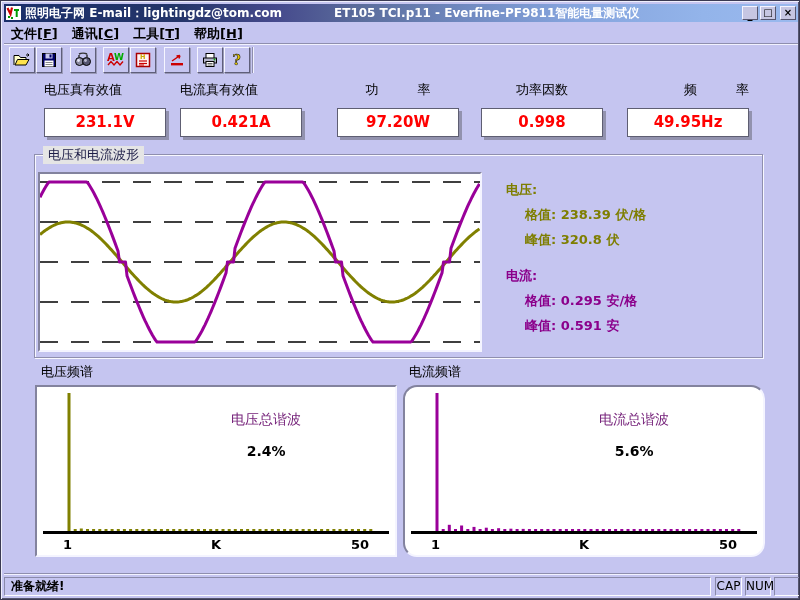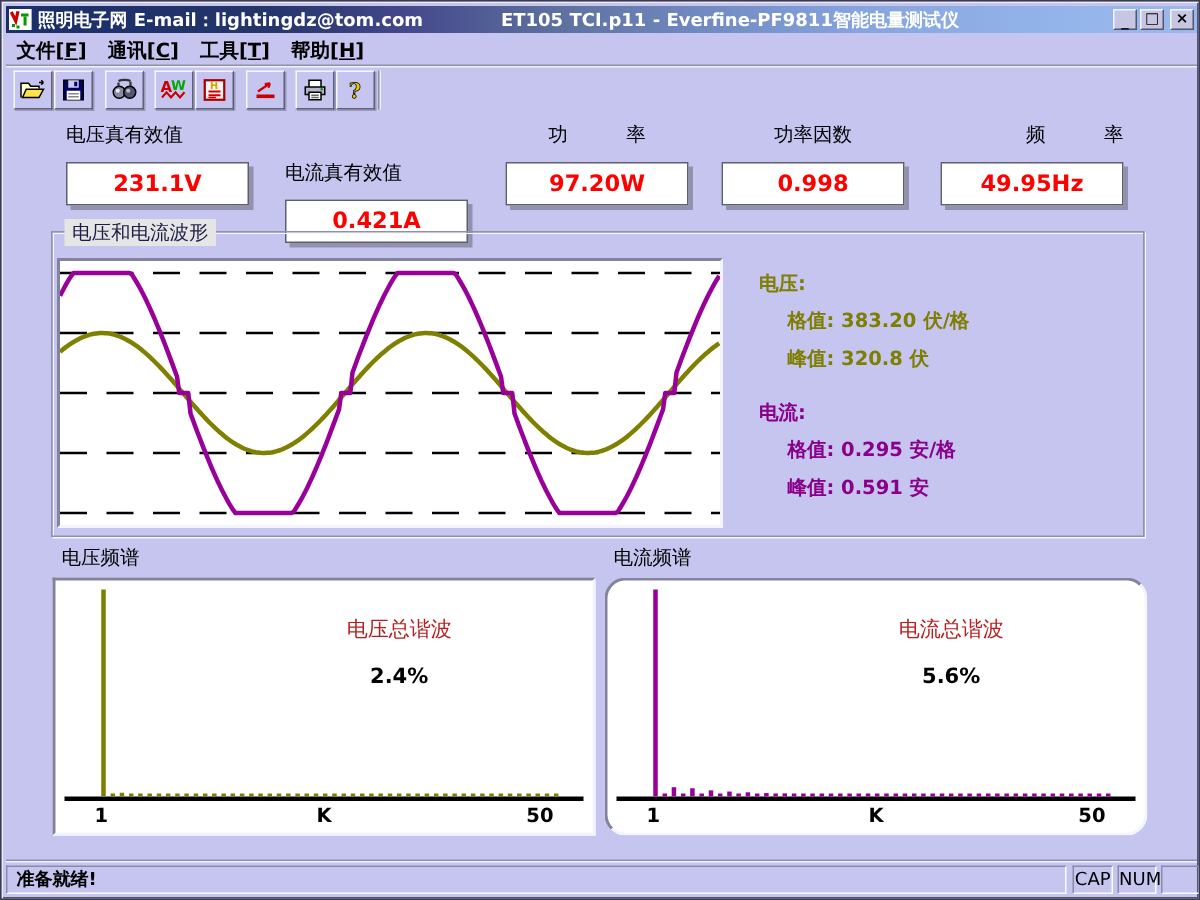--- a/index.html
+++ b/index.html
@@ -40,21 +40,21 @@
     border:1px solid #8f8fae;box-shadow:1px 1px 0 #f8f8ff,inset 1px 1px 0 #f8f8ff;}
   .group-title{position:absolute;top:-9px;left:8px;background:#e5e5e5;padding:0 5px;font-size:13px;color:#1c1c46;}
   .plot{position:absolute;background:#fff;border:2px solid;border-color:#83839e #f4f4ff #f4f4ff #83839e;}
   .wave-plot{left:37px;top:171px;width:444px;height:180px;}
   .wave-info{position:absolute;left:505px;top:176px;font-size:13px;font-weight:bold;line-height:25px;}
   .wave-info .grp2{margin-top:11px;}
   .wave-info .iline{padding-left:19px;}
   
   .spec-label{position:absolute;top:362px;font-size:13px;color:#000;}
   .spectrum{top:384px;width:362px;height:172px;}
-  .spec-title{position:absolute;left:28%;width:72%;top:24px;text-align:center;font-size:14px;color:#b91c1c;}
+  .spec-title{position:absolute;left:28%;width:72%;top:24px;text-align:center;font-size:14px;color:#701a75;}
   .spec-thd{position:absolute;left:28%;width:72%;top:56px;text-align:center;font-size:14px;font-weight:bold;color:#000;}
   .spec-tick{position:absolute;bottom:3px;font-size:13px;font-weight:bold;color:#000;}
   .tick-1{left:26px;} .tick-k{left:50%;transform:translateX(-50%);} .tick-50{right:26px;}
   
   .statusbar{position:absolute;left:3px;top:574px;width:794px;height:35px;}
   .sb-panel{position:absolute;top:2px;height:19px;border:1px solid;border-color:#8a8aaa #fcfcff #fcfcff #8a8aaa;
     font-size:12px;color:#000;line-height:17px;}
   .sb-main{left:0;width:707px;padding-left:6px;font-weight:bold;}
   .sb-cap{left:711px;width:27px;text-align:center;}
   .sb-num{left:741px;width:26px;text-align:center;}
@@ -158,21 +158,21 @@
         <text x="2.5" y="13" font-size="14" font-weight="bold" fill="#e6c800" stroke="#000" stroke-width="0.5" font-family="DejaVu Serif">?</text>
       </svg>
     </div>
     <div class="tb-sep"></div>
   </div>
 
   <div class="meas-col" style="left:43px;">
     <div class="meas-label">电压真有效值</div>
     <div class="meas-box"><span class="mval" style="color: rgb(255, 0, 0);">231.1V</span></div>
   </div>
-  <div class="meas-col" style="left:189px;margin-top:25px;">
+  <div class="meas-col" style="left:179px;">
     <div class="meas-label">电流真有效值</div>
     <div class="meas-box"><span class="mval" style="color: rgb(255, 0, 0);">0.421A</span></div>
   </div>
   <div class="meas-col" style="left:336px;">
     <div class="meas-label" style="text-align:center;">功　　　率</div>
     <div class="meas-box"><span class="mval" style="color: rgb(255, 0, 0);">97.20W</span></div>
   </div>
   <div class="meas-col" style="left:480px;">
     <div class="meas-label" style="text-align:center;">功率因数</div>
     <div class="meas-box"><span class="mval" style="color: rgb(255, 0, 0);">0.998</span></div>
@@ -193,21 +193,21 @@
         <line x1="0" y1="128" x2="440" y2="128" stroke="#000" stroke-width="1.6" stroke-dasharray="18 13"></line>
         <line x1="0" y1="168" x2="440" y2="168" stroke="#000" stroke-width="1.6" stroke-dasharray="18 13"></line>
         <polyline points="0.0,60.6 1.5,59.3 3.0,58.1 4.5,57.0 6.0,55.9 7.5,54.9 9.0,54.0 10.5,53.1 12.0,52.3 13.5,51.5 15.0,50.8 16.5,50.2 18.0,49.7 19.5,49.2 21.0,48.8 22.5,48.5 24.0,48.3 25.5,48.1 27.0,48.0 28.5,48.0 30.0,48.1 31.5,48.2 33.0,48.4 34.5,48.7 36.0,49.1 37.5,49.5 39.0,50.0 40.5,50.6 42.0,51.3 43.5,52.0 45.0,52.8 46.5,53.7 48.0,54.6 49.5,55.6 51.0,56.6 52.5,57.7 54.0,58.9 55.5,60.1 57.0,61.4 58.5,62.7 60.0,64.1 61.5,65.5 63.0,67.0 64.5,68.5 66.0,70.0 67.5,71.6 69.0,73.2 70.5,74.9 72.0,76.5 73.5,78.2 75.0,79.9 76.5,81.6 78.0,83.4 79.5,85.1 81.0,86.8 82.5,88.6 84.0,90.3 85.5,92.1 87.0,93.8 88.5,95.5 90.0,97.2 91.5,98.9 93.0,100.6 94.5,102.2 96.0,103.8 97.5,105.4 99.0,107.0 100.5,108.5 102.0,110.0 103.5,111.4 105.0,112.8 106.5,114.2 108.0,115.4 109.5,116.7 111.0,117.9 112.5,119.0 114.0,120.1 115.5,121.1 117.0,122.0 118.5,122.9 120.0,123.7 121.5,124.5 123.0,125.2 124.5,125.8 126.0,126.3 127.5,126.8 129.0,127.2 130.5,127.5 132.0,127.7 133.5,127.9 135.0,128.0 136.5,128.0 138.0,127.9 139.5,127.8 141.0,127.6 142.5,127.3 144.0,126.9 145.5,126.5 147.0,126.0 148.5,125.4 150.0,124.7 151.5,124.0 153.0,123.2 154.5,122.3 156.0,121.4 157.5,120.4 159.0,119.4 160.5,118.3 162.0,117.1 163.5,115.9 165.0,114.6 166.5,113.3 168.0,111.9 169.5,110.5 171.0,109.0 172.5,107.5 174.0,106.0 175.5,104.4 177.0,102.8 178.5,101.1 180.0,99.5 181.5,97.8 183.0,96.1 184.5,94.4 186.0,92.6 187.5,90.9 189.0,89.2 190.5,87.4 192.0,85.7 193.5,83.9 195.0,82.2 196.5,80.5 198.0,78.8 199.5,77.1 201.0,75.4 202.5,73.8 204.0,72.2 205.5,70.6 207.0,69.0 208.5,67.5 210.0,66.0 211.5,64.6 213.0,63.2 214.5,61.8 216.0,60.6 217.5,59.3 219.0,58.1 220.5,57.0 222.0,55.9 223.5,54.9 225.0,54.0 226.5,53.1 228.0,52.3 229.5,51.5 231.0,50.8 232.5,50.2 234.0,49.7 235.5,49.2 237.0,48.8 238.5,48.5 240.0,48.3 241.5,48.1 243.0,48.0 244.5,48.0 246.0,48.1 247.5,48.2 249.0,48.4 250.5,48.7 252.0,49.1 253.5,49.5 255.0,50.0 256.5,50.6 258.0,51.3 259.5,52.0 261.0,52.8 262.5,53.7 264.0,54.6 265.5,55.6 267.0,56.6 268.5,57.7 270.0,58.9 271.5,60.1 273.0,61.4 274.5,62.7 276.0,64.1 277.5,65.5 279.0,67.0 280.5,68.5 282.0,70.0 283.5,71.6 285.0,73.2 286.5,74.9 288.0,76.5 289.5,78.2 291.0,79.9 292.5,81.6 294.0,83.4 295.5,85.1 297.0,86.8 298.5,88.6 300.0,90.3 301.5,92.1 303.0,93.8 304.5,95.5 306.0,97.2 307.5,98.9 309.0,100.6 310.5,102.2 312.0,103.8 313.5,105.4 315.0,107.0 316.5,108.5 318.0,110.0 319.5,111.4 321.0,112.8 322.5,114.2 324.0,115.4 325.5,116.7 327.0,117.9 328.5,119.0 330.0,120.1 331.5,121.1 333.0,122.0 334.5,122.9 336.0,123.7 337.5,124.5 339.0,125.2 340.5,125.8 342.0,126.3 343.5,126.8 345.0,127.2 346.5,127.5 348.0,127.7 349.5,127.9 351.0,128.0 352.5,128.0 354.0,127.9 355.5,127.8 357.0,127.6 358.5,127.3 360.0,126.9 361.5,126.5 363.0,126.0 364.5,125.4 366.0,124.7 367.5,124.0 369.0,123.2 370.5,122.3 372.0,121.4 373.5,120.4 375.0,119.4 376.5,118.3 378.0,117.1 379.5,115.9 381.0,114.6 382.5,113.3 384.0,111.9 385.5,110.5 387.0,109.0 388.5,107.5 390.0,106.0 391.5,104.4 393.0,102.8 394.5,101.1 396.0,99.5 397.5,97.8 399.0,96.1 400.5,94.4 402.0,92.6 403.5,90.9 405.0,89.2 406.5,87.4 408.0,85.7 409.5,83.9 411.0,82.2 412.5,80.5 414.0,78.8 415.5,77.1 417.0,75.4 418.5,73.8 420.0,72.2 421.5,70.6 423.0,69.0 424.5,67.5 426.0,66.0 427.5,64.6 429.0,63.2 430.5,61.8 432.0,60.6 433.5,59.3 435.0,58.1 436.5,57.0 438.0,55.9 439.5,54.9" fill="none" stroke="#808000" stroke-width="3"></polyline>
         <polyline points="0.0,23.2 1.5,20.3 3.0,17.5 4.5,14.8 6.0,12.3 7.5,9.9 9.0,8.0 10.5,8.0 12.0,8.0 13.5,8.0 15.0,8.0 16.5,8.0 18.0,8.0 19.5,8.0 21.0,8.0 22.5,8.0 24.0,8.0 25.5,8.0 27.0,8.0 28.5,8.0 30.0,8.0 31.5,8.0 33.0,8.0 34.5,8.0 36.0,8.0 37.5,8.0 39.0,8.0 40.5,8.0 42.0,8.0 43.5,8.0 45.0,8.0 46.5,8.0 48.0,9.1 49.5,11.5 51.0,14.0 52.5,16.6 54.0,19.3 55.5,22.2 57.0,25.2 58.5,28.4 60.0,31.6 61.5,35.0 63.0,38.4 64.5,42.0 66.0,45.6 67.5,49.4 69.0,53.1 70.5,57.0 72.0,60.9 73.5,64.9 75.0,68.9 76.5,73.0 78.0,77.0 79.5,88.0 81.0,88.0 82.5,88.0 84.0,88.0 85.5,88.0 87.0,101.7 88.5,105.7 90.0,109.8 91.5,113.8 93.0,117.7 94.5,121.6 96.0,125.4 97.5,129.1 99.0,132.8 100.5,136.4 102.0,139.9 103.5,143.3 105.0,146.6 106.5,149.7 108.0,152.8 109.5,155.7 111.0,158.5 112.5,161.2 114.0,163.7 115.5,166.1 117.0,168.0 118.5,168.0 120.0,168.0 121.5,168.0 123.0,168.0 124.5,168.0 126.0,168.0 127.5,168.0 129.0,168.0 130.5,168.0 132.0,168.0 133.5,168.0 135.0,168.0 136.5,168.0 138.0,168.0 139.5,168.0 141.0,168.0 142.5,168.0 144.0,168.0 145.5,168.0 147.0,168.0 148.5,168.0 150.0,168.0 151.5,168.0 153.0,168.0 154.5,168.0 156.0,166.9 157.5,164.5 159.0,162.0 160.5,159.4 162.0,156.7 163.5,153.8 165.0,150.8 166.5,147.6 168.0,144.4 169.5,141.0 171.0,137.6 172.5,134.0 174.0,130.4 175.5,126.6 177.0,122.9 178.5,119.0 180.0,115.1 181.5,111.1 183.0,107.1 184.5,103.0 186.0,99.0 187.5,88.0 189.0,88.0 190.5,88.0 192.0,88.0 193.5,88.0 195.0,74.3 196.5,70.3 198.0,66.2 199.5,62.2 201.0,58.3 202.5,54.4 204.0,50.6 205.5,46.9 207.0,43.2 208.5,39.6 210.0,36.1 211.5,32.7 213.0,29.4 214.5,26.3 216.0,23.2 217.5,20.3 219.0,17.5 220.5,14.8 222.0,12.3 223.5,9.9 225.0,8.0 226.5,8.0 228.0,8.0 229.5,8.0 231.0,8.0 232.5,8.0 234.0,8.0 235.5,8.0 237.0,8.0 238.5,8.0 240.0,8.0 241.5,8.0 243.0,8.0 244.5,8.0 246.0,8.0 247.5,8.0 249.0,8.0 250.5,8.0 252.0,8.0 253.5,8.0 255.0,8.0 256.5,8.0 258.0,8.0 259.5,8.0 261.0,8.0 262.5,8.0 264.0,9.1 265.5,11.5 267.0,14.0 268.5,16.6 270.0,19.3 271.5,22.2 273.0,25.2 274.5,28.4 276.0,31.6 277.5,35.0 279.0,38.4 280.5,42.0 282.0,45.6 283.5,49.4 285.0,53.1 286.5,57.0 288.0,60.9 289.5,64.9 291.0,68.9 292.5,73.0 294.0,77.0 295.5,88.0 297.0,88.0 298.5,88.0 300.0,88.0 301.5,88.0 303.0,101.7 304.5,105.7 306.0,109.8 307.5,113.8 309.0,117.7 310.5,121.6 312.0,125.4 313.5,129.1 315.0,132.8 316.5,136.4 318.0,139.9 319.5,143.3 321.0,146.6 322.5,149.7 324.0,152.8 325.5,155.7 327.0,158.5 328.5,161.2 330.0,163.7 331.5,166.1 333.0,168.0 334.5,168.0 336.0,168.0 337.5,168.0 339.0,168.0 340.5,168.0 342.0,168.0 343.5,168.0 345.0,168.0 346.5,168.0 348.0,168.0 349.5,168.0 351.0,168.0 352.5,168.0 354.0,168.0 355.5,168.0 357.0,168.0 358.5,168.0 360.0,168.0 361.5,168.0 363.0,168.0 364.5,168.0 366.0,168.0 367.5,168.0 369.0,168.0 370.5,168.0 372.0,166.9 373.5,164.5 375.0,162.0 376.5,159.4 378.0,156.7 379.5,153.8 381.0,150.8 382.5,147.6 384.0,144.4 385.5,141.0 387.0,137.6 388.5,134.0 390.0,130.4 391.5,126.6 393.0,122.9 394.5,119.0 396.0,115.1 397.5,111.1 399.0,107.1 400.5,103.0 402.0,99.0 403.5,88.0 405.0,88.0 406.5,88.0 408.0,88.0 409.5,88.0 411.0,74.3 412.5,70.3 414.0,66.2 415.5,62.2 417.0,58.3 418.5,54.4 420.0,50.6 421.5,46.9 423.0,43.2 424.5,39.6 426.0,36.1 427.5,32.7 429.0,29.4 430.5,26.3 432.0,23.2 433.5,20.3 435.0,17.5 436.5,14.8 438.0,12.3 439.5,9.9" fill="none" stroke="#990099" stroke-width="3" stroke-linejoin="round"></polyline>
       </svg>
   </div>
   <div class="wave-info">
     <div id="vgrp" style="color: rgb(126, 126, 0);">
       <div>电压:</div>
       <div class="iline">
-        <span>格值:</span> <span>383.20</span> <span>伏/格</span>
+        <span>格值:</span> <span>238.39</span> <span>伏/格</span>
       </div>
       <div class="iline">
         <span>峰值:</span> <span>320.8</span> <span>伏</span>
       </div>
     </div>
     <div class="grp2" id="igrp" style="color: rgb(139, 0, 139);">
       <div>电流:</div>
       <div class="iline">
         <span>格值:</span> <span>0.295</span> <span>安/格</span>
       </div>

